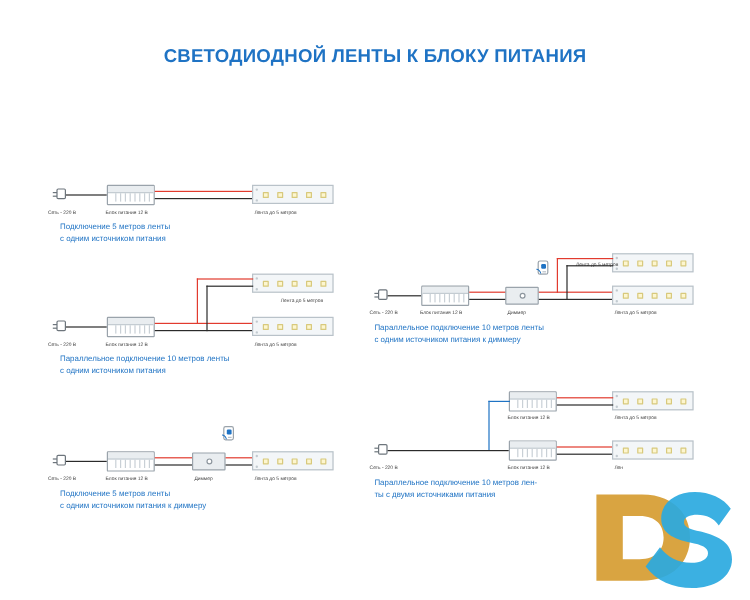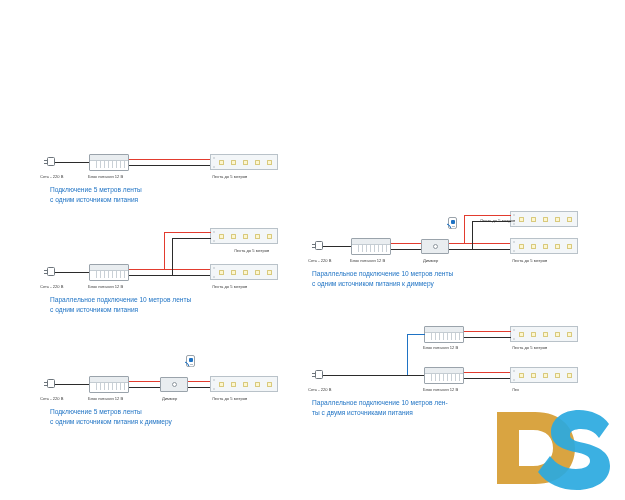--- a/index.html
+++ b/index.html
@@ -198,20 +198,21 @@
     width: 126px;
     height: 92px;
   }
 </style>
 </head>
 <body>
 
 <div id="stage">
 
   <div class="title">
+    <span>СВЕТОДИОДНОЙ ЛЕНТЫ К БЛОКУ ПИТАНИЯ</span>
   </div>
 
   <div class="block" style="left:44px; top:150px; width:260px; height:50px;">
 
     <div class="plug" style="left:0px; top:7px;">
       <div class="pin" style="top:2.5px;"></div>
       <div class="pin" style="top:6px;"></div>
       <div class="body"></div>
     </div>
 

